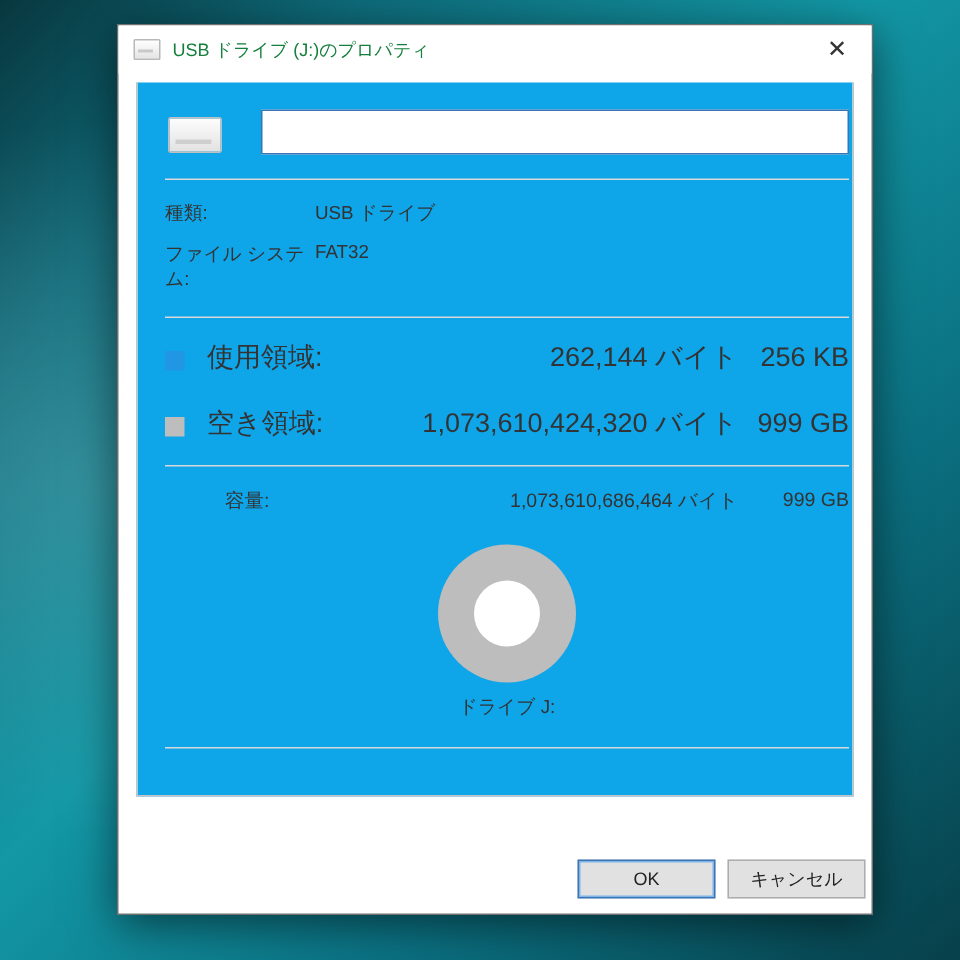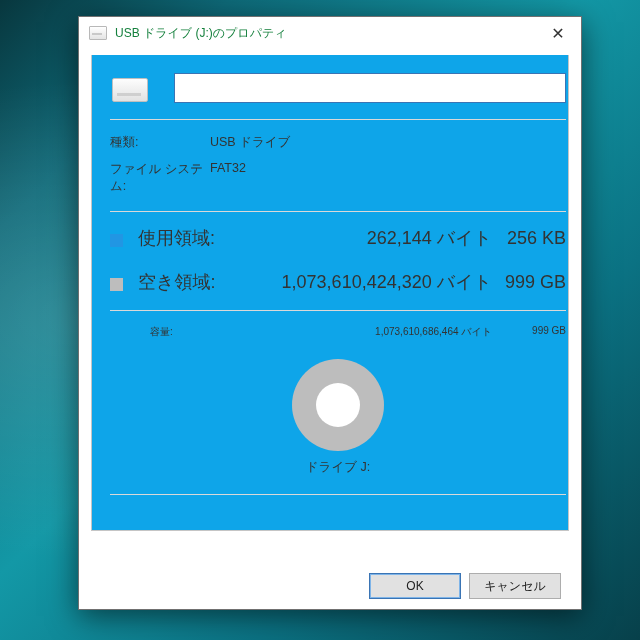--- a/index.html
+++ b/index.html
@@ -35,30 +35,30 @@
     padding:2px 6px;font-size:13px;outline:none;}
   .hr{border:none;border-top:1px solid #d9d9d9;margin:16px 0 14px 0;}
   .info-grid{display:grid;grid-template-columns:100px 1fr;row-gap:10px;font-size:12.5px;color:#333;}
   .legend{width:13px;height:13px;display:inline-block;margin-right:10px;position:relative;top:2px;}
   .leg-used{background:#2196e3;}
   .leg-free{background:#bdbdbd;}
   .usage-grid{display:grid;grid-template-columns:28px 90px 1fr 70px;row-gap:20px;
     font-size:18px;align-items:center;color:#333;}
   .usage-grid .num{text-align:right;padding-right:4px;}
   .usage-grid .sz{text-align:right;}
-  .cap-grid{display:grid;grid-template-columns:118px 1fr 70px;font-size:10px;color:#333;}
+  .cap-grid{display:grid;grid-template-columns:118px 1fr 70px;font-size:13px;color:#333;}
   .cap-grid .lbl{padding-left:40px;}
   .cap-grid .num{text-align:right;padding-right:4px;}
   .cap-grid .sz{text-align:right;}
   .pie{width:92px;height:92px;margin:20px auto 8px auto;border-radius:50%;
     background:#bdbdbd;position:relative;}
   .pie::after{content:"";position:absolute;left:24px;top:24px;width:44px;height:44px;
     border-radius:50%;background:#fff;}
   .drive-label{text-align:center;font-size:12.5px;color:#333;margin-top:4px;}
-  .buttons{position:absolute;right:20px;bottom:10px;display:flex;gap:8px;}
+  .buttons{position:absolute;right:4px;bottom:10px;display:flex;gap:8px;}
   .btn{width:90px;height:24px;font-size:12px;border:1px solid #adadad;background:#e1e1e1;
     display:flex;align-items:center;justify-content:center;}
   .btn.active{border:1px solid #3a74b4;background:#e1e1e1;box-shadow:inset 0 0 0 1px #7eb4e8;}
   .btn.disabled{color:#a0a0a0;border-color:#cfcfcf;background:#efefef;}
 </style>
 </head>
 <body>
 <div class="bg-shade"></div>
 
 <div class="dialog">

